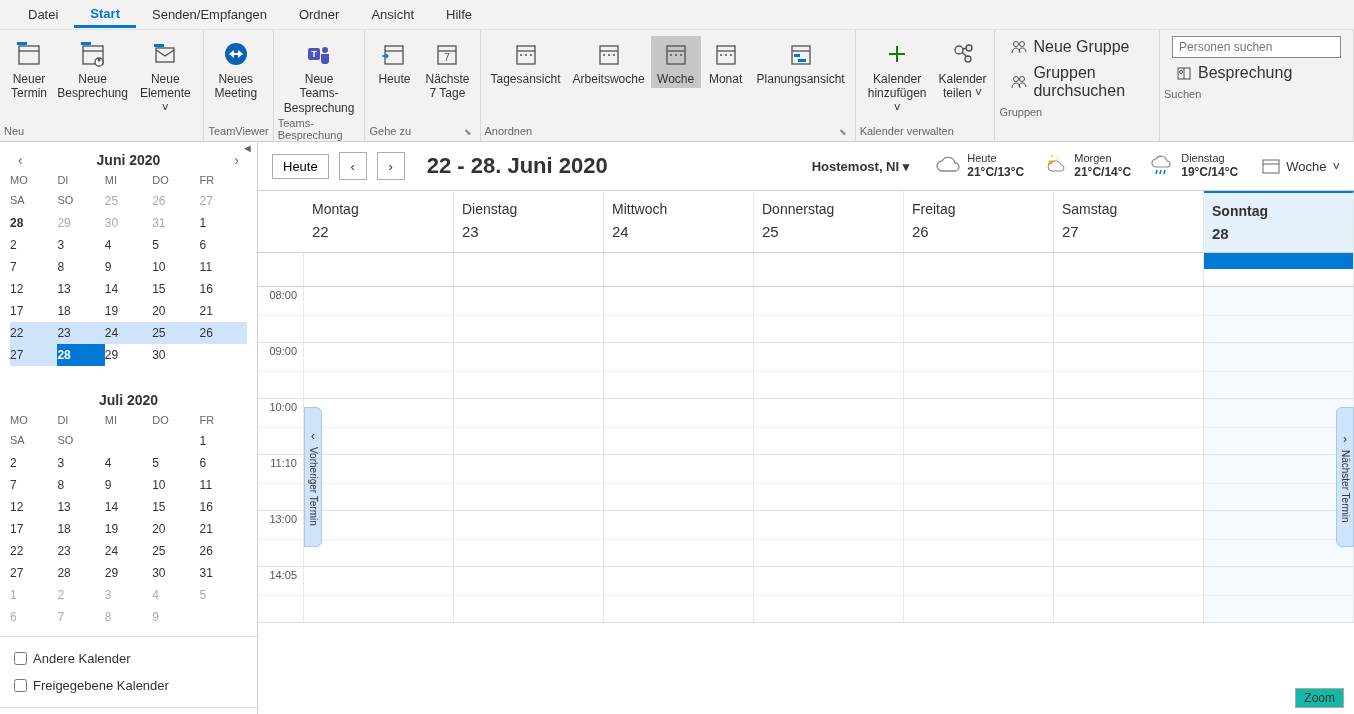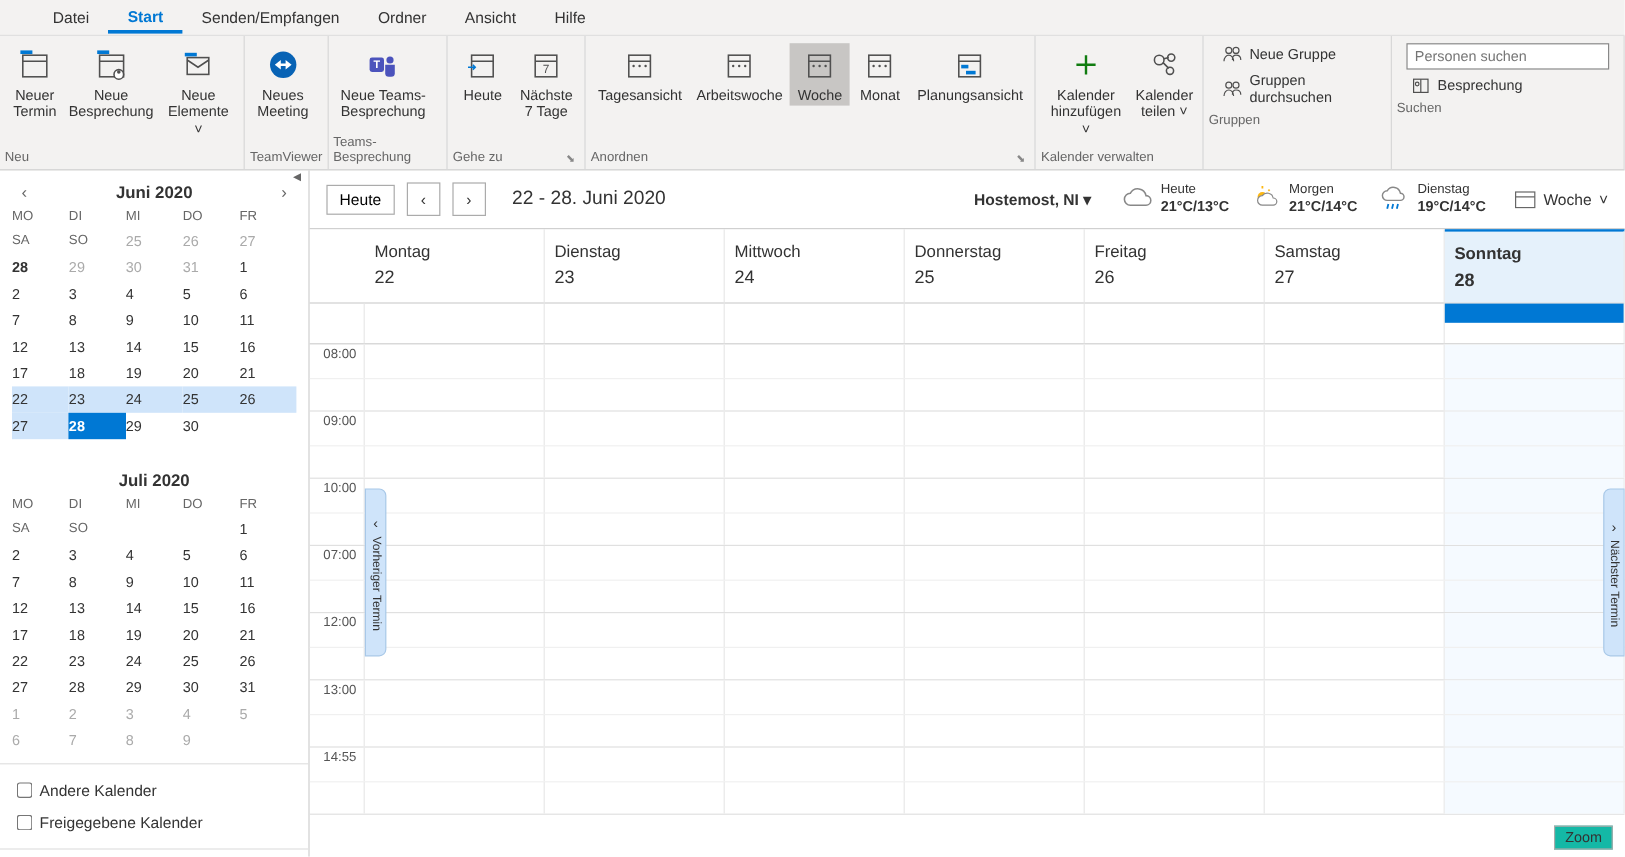--- a/index.html
+++ b/index.html
@@ -1,29 +1,29 @@
 <!DOCTYPE html>
 <html><head>
 <meta charset="utf-8">
 <style>
 *{box-sizing:border-box;margin:0;padding:0;font-family:"Segoe UI",Arial,sans-serif}
 body{width:1354px;height:714px;overflow:hidden;background:#fff;font-size:13px;color:#333}
-.menubar{display:flex;height:30px;align-items:center;padding:0 28px;border-bottom:1px solid #e0e0e0;background:#f3f2f1}
+.menubar{display:flex;height:30px;align-items:center;padding:0 12px;border-bottom:1px solid #e0e0e0;background:#f3f2f1}
 .menubar span{padding:4px 16px;cursor:pointer;font-size:13px}
 .menubar .active{color:#0078d4;border-bottom:3px solid #0078d4;font-weight:600}
 .ribbon{display:flex;height:112px;border-bottom:1px solid #d0d0d0;background:#f3f2f1}
 .rgroup{display:flex;flex-direction:column;border-right:1px solid #d8d8d8;padding:2px 4px}
 .rbtns{display:flex;flex:1;align-items:flex-start;padding-top:4px}
 .rbtn{display:flex;flex-direction:column;align-items:center;justify-content:flex-start;padding:2px 6px;text-align:center;min-width:50px;cursor:pointer;font-size:12px;line-height:1.2}
 .rbtn.active{background:#c8c6c4}
 .rbtn .ico{width:32px;height:32px;display:flex;align-items:center;justify-content:center;margin-bottom:2px}
 .rlabel{font-size:11px;color:#666;padding-bottom:2px;position:relative}
 .rlabel .dlg{position:absolute;right:4px;bottom:2px;font-size:9px;color:#888}
 .rcol{display:flex;flex-direction:column;justify-content:center;gap:4px;padding:4px 8px}
-.ritem{display:flex;align-items:center;gap:6px;font-size:12px;cursor:pointer;padding:2px 4px}
+.ritem{display:flex;align-items:center;gap:6px;font-size:16px;cursor:pointer;padding:2px 4px}
 .srch{border:1px solid #888;padding:3px 6px;font-size:12px;background:#fff}
 .main{display:flex;height:572px}
 .side{width:258px;border-right:1px solid #d0d0d0;display:flex;flex-direction:column;position:relative}
 .collapse{position:absolute;right:4px;top:0;font-size:11px;color:#666;cursor:pointer}
 .mcal{padding:8px 10px}
 .mchd{display:flex;justify-content:space-between;align-items:center;padding:2px 8px}
 .mchd .nav{font-size:14px;color:#666;cursor:pointer}
 .mchd .ttl{font-weight:600;font-size:14px}
 .mgrid{display:grid;grid-template-columns:repeat(5,1fr);font-size:12px}
 .mgrid .dh{color:#666;padding:4px 0;font-size:11px}
@@ -33,21 +33,21 @@
 .mgrid .d.today{background:#0078d4;color:#fff;font-weight:600}
 .mgrid .d.bold{font-weight:600}
 .calopts{padding:8px 14px;border-top:1px solid #e0e0e0;font-size:13px}
 .calopts label{display:flex;align-items:center;gap:6px;padding:6px 0}
 .navbar{display:flex;align-items:center;gap:20px;padding:6px 14px;border-top:1px solid #e0e0e0}
 .navbar span{cursor:pointer;color:#666;font-size:16px}
 .calmain{flex:1;display:flex;flex-direction:column;position:relative}
 .chdr{display:flex;align-items:center;padding:10px 14px;gap:10px}
 .chdr .btn{border:1px solid #ababab;padding:4px 10px;background:#fff;cursor:pointer;font-size:13px}
 .chdr .navb{border:1px solid #ababab;width:28px;height:28px;display:flex;align-items:center;justify-content:center;cursor:pointer;background:#fff}
-.chdr h1{font-size:16px;font-weight:400;margin-left:12px}
+.chdr h1{font-size:22px;font-weight:700;margin-left:12px}
 .loc{font-size:13px;font-weight:600;margin-left:auto;cursor:pointer}
 .weather{display:flex;gap:18px;align-items:center;margin-left:16px}
 .wi{display:flex;align-items:center;gap:6px;font-size:11px}
 .wi .wt{display:flex;flex-direction:column;line-height:1.2}
 .wi .wt b{font-size:12px}
 .vsel{display:flex;align-items:center;gap:6px;margin-left:14px;cursor:pointer}
 .dayhdr{display:grid;grid-template-columns:46px repeat(7,1fr);border:1px solid #d0d0d0;border-left:none;border-right:none}
 .dhc{padding:10px 8px;border-right:1px solid #e8e8e8}
 .dhc.today{background:#e5f1fb;border-top:2px solid #0078d4}
 .dhc .dn{font-size:14px}
@@ -612,54 +612,43 @@
           <div></div>
           <div></div>
           <div></div>
           <div></div>
           <div></div>
           <div></div>
           <div style="background:#f5faff"></div>
           <div class="half"></div>
         </div>
         <div class="timerow" style="position:relative">
-          <div class="tl">07:00</div>
+          <div class="tl">11:10</div>
           <div></div>
           <div></div>
           <div></div>
           <div></div>
           <div></div>
           <div></div>
           <div style="background:#f5faff"></div>
           <div class="half"></div>
         </div>
         <div class="timerow" style="position:relative">
-          <div class="tl">12:00</div>
+          <div class="tl">13:00</div>
           <div></div>
           <div></div>
           <div></div>
           <div></div>
           <div></div>
           <div></div>
           <div style="background:#f5faff"></div>
           <div class="half"></div>
         </div>
         <div class="timerow" style="position:relative">
-          <div class="tl">13:00</div>
-          <div></div>
-          <div></div>
-          <div></div>
-          <div></div>
-          <div></div>
-          <div></div>
-          <div style="background:#f5faff"></div>
-          <div class="half"></div>
-        </div>
-        <div class="timerow" style="position:relative">
-          <div class="tl">14:55</div>
+          <div class="tl">14:05</div>
           <div></div>
           <div></div>
           <div></div>
           <div></div>
           <div></div>
           <div></div>
           <div style="background:#f5faff"></div>
           <div class="half"></div>
         </div>
       </div>

